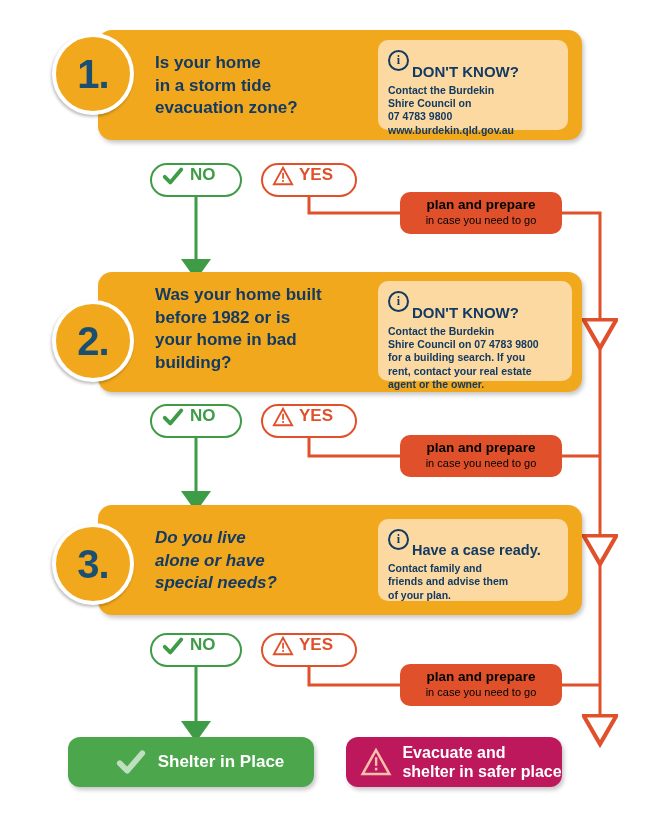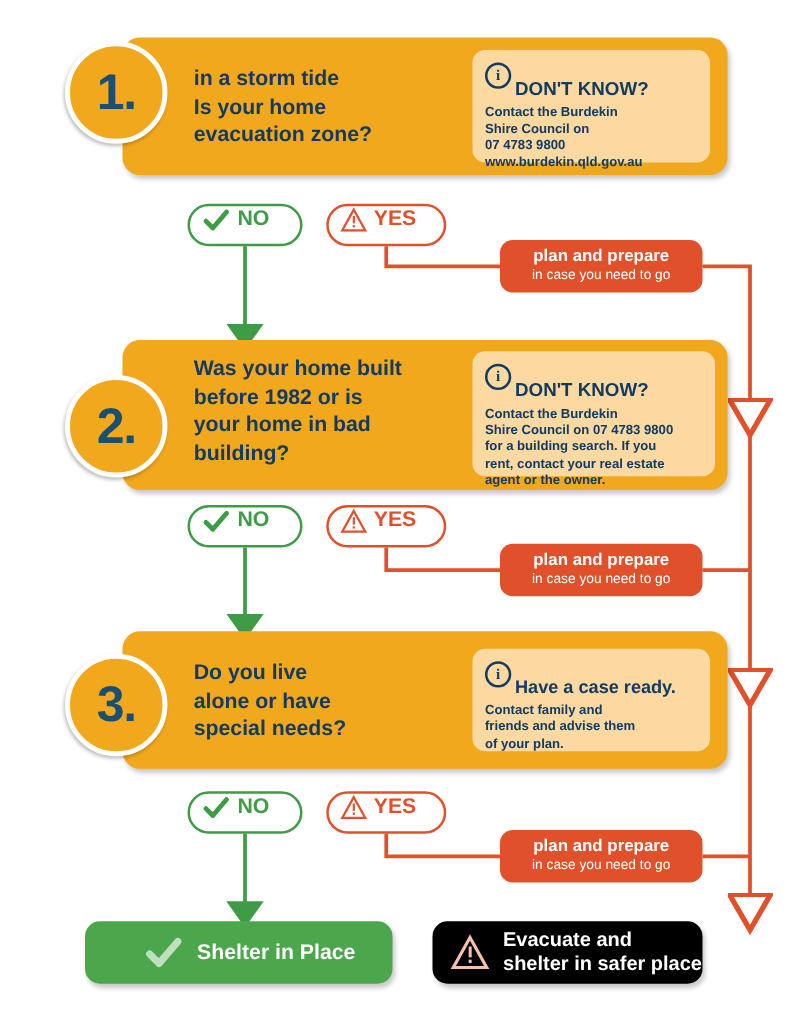--- a/index.html
+++ b/index.html
@@ -89,41 +89,41 @@
     display:inline-block;
   }
   .warn{width:22px;height:22px;margin-right:5px;display:inline-block;}
 
   
   .planbox{
     position:absolute;
     width:162px;height:42px;
     background:#E0512B;
     border-radius:10px;
-    color:#ffffff;
+    color:#000000;
     text-align:center;
     box-sizing:border-box;
     padding-top:5px;
   }
   .planbox .l1{font-size:13.5px;font-weight:bold;line-height:1.25;}
   .planbox .l2{font-size:11px;line-height:1.25;}
 
   
   .result{
     position:absolute;
     height:50px;
     border-radius:12px;
     display:flex;align-items:center;
     color:#ffffff;
     box-shadow:2px 3px 4px rgba(0,0,0,0.22);
     box-sizing:border-box;
     justify-content:center;
   }
   .result.green{background:#4CA64C;width:246px;padding-left:16px;}
-  .result.red{background:#000000;width:216px;padding-left:12px;}
+  .result.red{background:#be185d;width:216px;padding-left:12px;}
   .result .label{font-size:17px;font-weight:bold;line-height:1.2;}
   .result.red .label{font-size:16px;}
 
   svg.lines{position:absolute;left:0;top:0;width:645px;height:822px;overflow:visible;}
 </style>
 </head>
 <body>
 
 <div class="canvas">
 
@@ -150,22 +150,22 @@
     <path d="M562,213 L600,213 L600,330" fill="none" stroke="#E0512B" stroke-width="3" marker-end="url(#oArrowOpen)"></path>
     <path d="M562,456 L600,456" fill="none" stroke="#E0512B" stroke-width="3"></path>
     <path d="M600,345 L600,546" fill="none" stroke="#E0512B" stroke-width="3" marker-end="url(#oArrowOpen)"></path>
     <path d="M562,685 L600,685" fill="none" stroke="#E0512B" stroke-width="3"></path>
     <path d="M600,560 L600,726" fill="none" stroke="#E0512B" stroke-width="3" marker-end="url(#oArrowOpen)"></path>
   </svg>
 
   <div class="qblock" style="left:98px;top:30px;width:484px;height:110px;"></div>
   <div class="qnum" style="left:52px;top:33px;">1.</div>
   <div class="qtext" style="left:155px;top:52px;width:210px;">
+    <div>Is your home</div>
     <div>in a storm tide</div>
-    <div>Is your home</div>
     <div>evacuation zone?</div>
   </div>
   <div class="infobox" style="left:378px;top:40px;width:190px;height:90px;">
     <div class="i-circle" style="left:10px;top:10px;">i</div>
     <div class="infohead">DON'T KNOW?</div>
     <div class="infobody">
       <div>Contact the Burdekin</div>
       <div>Shire Council on</div>
       <div>07 4783 9800</div>
       <div>www.burdekin.qld.gov.au</div>
@@ -235,21 +235,21 @@
     <span>YES</span>
   </div>
 
   <div class="planbox" style="left:400px;top:435px;">
     <div class="l1">plan and prepare</div>
     <div class="l2">in case you need to go</div>
   </div>
 
   <div class="qblock" style="left:98px;top:505px;width:484px;height:110px;"></div>
   <div class="qnum" style="left:52px;top:523px;">3.</div>
-  <div class="qtext" style="left:155px;top:527px;width:205px;">
+  <div class="qtext" style="left:155px;top:527px;width:205px;font-style:italic;">
     <div>Do you live</div>
     <div>alone or have</div>
     <div>special needs?</div>
   </div>
   <div class="infobox" style="left:378px;top:519px;width:190px;height:82px;">
     <div class="i-circle" style="left:10px;top:10px;">i</div>
     <div class="infohead small">Have a case ready.</div>
     <div class="infobody">
       <div>Contact family and</div>
       <div>friends and advise them</div>

